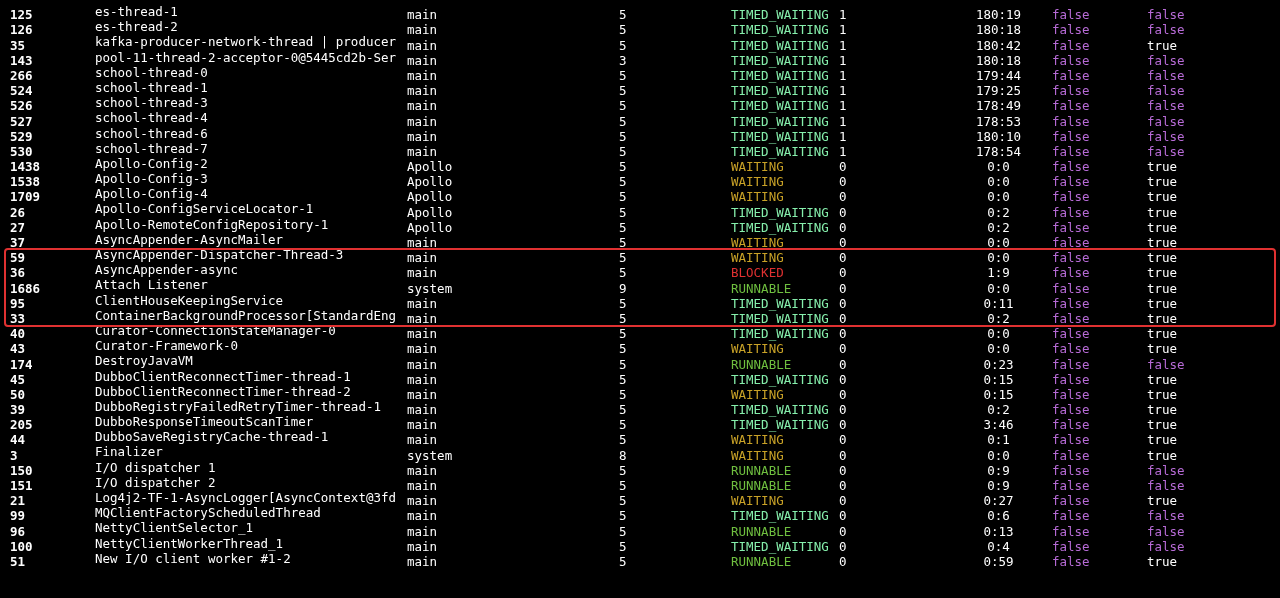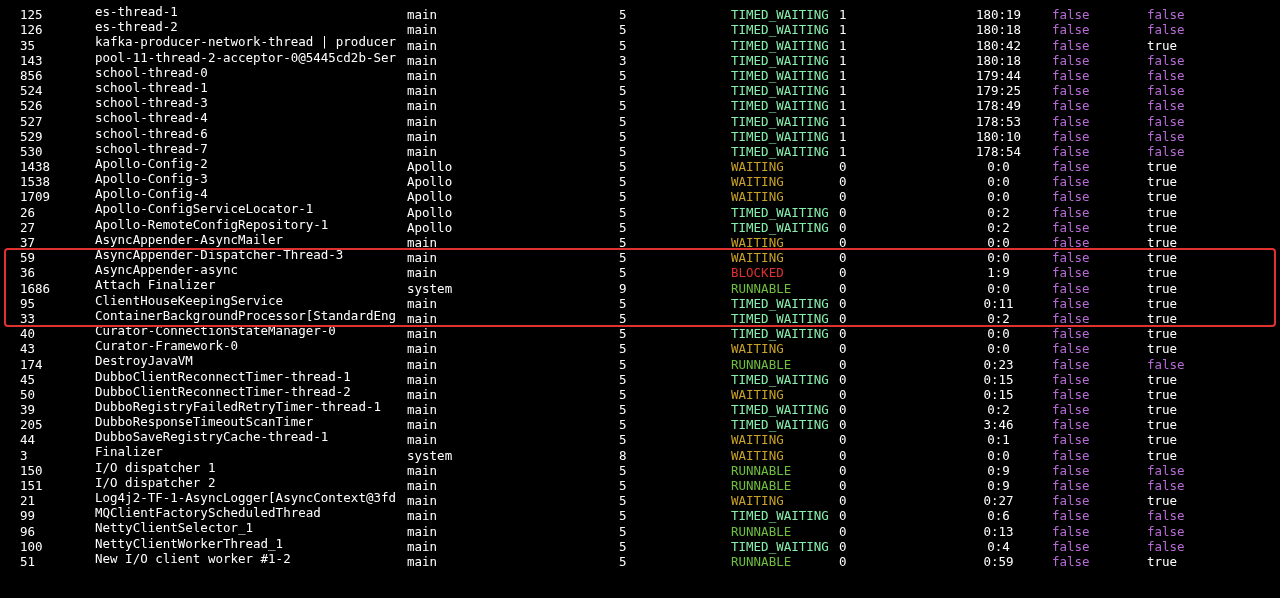--- a/index.html
+++ b/index.html
@@ -17,21 +17,21 @@
   .thread-table {
     position: absolute;
     top: 4px;
     left: 0;
     width: 100%;
   }
   .row {
     white-space: pre;
     height: 15.2px;
   }
-  .c-id    { display:inline-block; width: 95px;  padding-left: 20px; color:#fff; }
+  .c-id    { display:inline-block; width: 95px;  padding-left: 10px; color:#fff;font-weight:bold; }
   .c-name  { display:inline-block; width: 312px; color:#fff; overflow:hidden; }
   .c-group { display:inline-block; width: 212px; color:#fff; }
   .c-prio  { display:inline-block; width: 112px; color:#fff; }
   .c-state { display:inline-block; width: 108px; }
   .c-cpu   { display:inline-block; width: 106px; color:#fff; }
   .c-time  { display:inline-block; width: 107px; color:#fff;text-align:center; }
   .c-intr  { display:inline-block; width: 95px; }
   .c-daem  { display:inline-block; }
   .st-TIMED_WAITING { color:#86efac; }
   .st-WAITING       { color:#c9a227; }
@@ -47,35 +47,35 @@
   }
 </style>
 </head>
 <body>
 
 <div class="thread-table" id="tbl">
     <div class="row"><span class="c-id">125</span><span class="c-name">es-thread-1</span><span class="c-group">main</span><span class="c-prio">5</span><span class="c-state st-TIMED_WAITING">TIMED_WAITING</span><span class="c-cpu">1</span><span class="c-time">180:19</span><span class="c-intr b-false">false</span><span class="c-daem b-false">false</span></div>
     <div class="row"><span class="c-id">126</span><span class="c-name">es-thread-2</span><span class="c-group">main</span><span class="c-prio">5</span><span class="c-state st-TIMED_WAITING">TIMED_WAITING</span><span class="c-cpu">1</span><span class="c-time">180:18</span><span class="c-intr b-false">false</span><span class="c-daem b-false">false</span></div>
     <div class="row"><span class="c-id">35</span><span class="c-name">kafka-producer-network-thread | producer</span><span class="c-group">main</span><span class="c-prio">5</span><span class="c-state st-TIMED_WAITING">TIMED_WAITING</span><span class="c-cpu">1</span><span class="c-time">180:42</span><span class="c-intr b-false">false</span><span class="c-daem b-true">true</span></div>
     <div class="row"><span class="c-id">143</span><span class="c-name">pool-11-thread-2-acceptor-0@5445cd2b-Ser</span><span class="c-group">main</span><span class="c-prio">3</span><span class="c-state st-TIMED_WAITING">TIMED_WAITING</span><span class="c-cpu">1</span><span class="c-time">180:18</span><span class="c-intr b-false">false</span><span class="c-daem b-false">false</span></div>
-    <div class="row"><span class="c-id">856</span><span class="c-name">school-thread-0</span><span class="c-group">main</span><span class="c-prio">5</span><span class="c-state st-TIMED_WAITING">TIMED_WAITING</span><span class="c-cpu">1</span><span class="c-time">179:44</span><span class="c-intr b-false">false</span><span class="c-daem b-false">false</span></div>
+    <div class="row"><span class="c-id">266</span><span class="c-name">school-thread-0</span><span class="c-group">main</span><span class="c-prio">5</span><span class="c-state st-TIMED_WAITING">TIMED_WAITING</span><span class="c-cpu">1</span><span class="c-time">179:44</span><span class="c-intr b-false">false</span><span class="c-daem b-false">false</span></div>
     <div class="row"><span class="c-id">524</span><span class="c-name">school-thread-1</span><span class="c-group">main</span><span class="c-prio">5</span><span class="c-state st-TIMED_WAITING">TIMED_WAITING</span><span class="c-cpu">1</span><span class="c-time">179:25</span><span class="c-intr b-false">false</span><span class="c-daem b-false">false</span></div>
     <div class="row"><span class="c-id">526</span><span class="c-name">school-thread-3</span><span class="c-group">main</span><span class="c-prio">5</span><span class="c-state st-TIMED_WAITING">TIMED_WAITING</span><span class="c-cpu">1</span><span class="c-time">178:49</span><span class="c-intr b-false">false</span><span class="c-daem b-false">false</span></div>
     <div class="row"><span class="c-id">527</span><span class="c-name">school-thread-4</span><span class="c-group">main</span><span class="c-prio">5</span><span class="c-state st-TIMED_WAITING">TIMED_WAITING</span><span class="c-cpu">1</span><span class="c-time">178:53</span><span class="c-intr b-false">false</span><span class="c-daem b-false">false</span></div>
     <div class="row"><span class="c-id">529</span><span class="c-name">school-thread-6</span><span class="c-group">main</span><span class="c-prio">5</span><span class="c-state st-TIMED_WAITING">TIMED_WAITING</span><span class="c-cpu">1</span><span class="c-time">180:10</span><span class="c-intr b-false">false</span><span class="c-daem b-false">false</span></div>
     <div class="row"><span class="c-id">530</span><span class="c-name">school-thread-7</span><span class="c-group">main</span><span class="c-prio">5</span><span class="c-state st-TIMED_WAITING">TIMED_WAITING</span><span class="c-cpu">1</span><span class="c-time">178:54</span><span class="c-intr b-false">false</span><span class="c-daem b-false">false</span></div>
     <div class="row"><span class="c-id">1438</span><span class="c-name">Apollo-Config-2</span><span class="c-group">Apollo</span><span class="c-prio">5</span><span class="c-state st-WAITING">WAITING</span><span class="c-cpu">0</span><span class="c-time">0:0</span><span class="c-intr b-false">false</span><span class="c-daem b-true">true</span></div>
     <div class="row"><span class="c-id">1538</span><span class="c-name">Apollo-Config-3</span><span class="c-group">Apollo</span><span class="c-prio">5</span><span class="c-state st-WAITING">WAITING</span><span class="c-cpu">0</span><span class="c-time">0:0</span><span class="c-intr b-false">false</span><span class="c-daem b-true">true</span></div>
     <div class="row"><span class="c-id">1709</span><span class="c-name">Apollo-Config-4</span><span class="c-group">Apollo</span><span class="c-prio">5</span><span class="c-state st-WAITING">WAITING</span><span class="c-cpu">0</span><span class="c-time">0:0</span><span class="c-intr b-false">false</span><span class="c-daem b-true">true</span></div>
     <div class="row"><span class="c-id">26</span><span class="c-name">Apollo-ConfigServiceLocator-1</span><span class="c-group">Apollo</span><span class="c-prio">5</span><span class="c-state st-TIMED_WAITING">TIMED_WAITING</span><span class="c-cpu">0</span><span class="c-time">0:2</span><span class="c-intr b-false">false</span><span class="c-daem b-true">true</span></div>
     <div class="row"><span class="c-id">27</span><span class="c-name">Apollo-RemoteConfigRepository-1</span><span class="c-group">Apollo</span><span class="c-prio">5</span><span class="c-state st-TIMED_WAITING">TIMED_WAITING</span><span class="c-cpu">0</span><span class="c-time">0:2</span><span class="c-intr b-false">false</span><span class="c-daem b-true">true</span></div>
     <div class="row"><span class="c-id">37</span><span class="c-name">AsyncAppender-AsyncMailer</span><span class="c-group">main</span><span class="c-prio">5</span><span class="c-state st-WAITING">WAITING</span><span class="c-cpu">0</span><span class="c-time">0:0</span><span class="c-intr b-false">false</span><span class="c-daem b-true">true</span></div>
     <div class="row"><span class="c-id">59</span><span class="c-name">AsyncAppender-Dispatcher-Thread-3</span><span class="c-group">main</span><span class="c-prio">5</span><span class="c-state st-WAITING">WAITING</span><span class="c-cpu">0</span><span class="c-time">0:0</span><span class="c-intr b-false">false</span><span class="c-daem b-true">true</span></div>
     <div class="row"><span class="c-id">36</span><span class="c-name">AsyncAppender-async</span><span class="c-group">main</span><span class="c-prio">5</span><span class="c-state st-BLOCKED">BLOCKED</span><span class="c-cpu">0</span><span class="c-time">1:9</span><span class="c-intr b-false">false</span><span class="c-daem b-true">true</span></div>
-    <div class="row"><span class="c-id">1686</span><span class="c-name">Attach Finalizer</span><span class="c-group">system</span><span class="c-prio">9</span><span class="c-state st-RUNNABLE">RUNNABLE</span><span class="c-cpu">0</span><span class="c-time">0:0</span><span class="c-intr b-false">false</span><span class="c-daem b-true">true</span></div>
+    <div class="row"><span class="c-id">1686</span><span class="c-name">Attach Listener</span><span class="c-group">system</span><span class="c-prio">9</span><span class="c-state st-RUNNABLE">RUNNABLE</span><span class="c-cpu">0</span><span class="c-time">0:0</span><span class="c-intr b-false">false</span><span class="c-daem b-true">true</span></div>
     <div class="row"><span class="c-id">95</span><span class="c-name">ClientHouseKeepingService</span><span class="c-group">main</span><span class="c-prio">5</span><span class="c-state st-TIMED_WAITING">TIMED_WAITING</span><span class="c-cpu">0</span><span class="c-time">0:11</span><span class="c-intr b-false">false</span><span class="c-daem b-true">true</span></div>
     <div class="row"><span class="c-id">33</span><span class="c-name">ContainerBackgroundProcessor[StandardEng</span><span class="c-group">main</span><span class="c-prio">5</span><span class="c-state st-TIMED_WAITING">TIMED_WAITING</span><span class="c-cpu">0</span><span class="c-time">0:2</span><span class="c-intr b-false">false</span><span class="c-daem b-true">true</span></div>
     <div class="row"><span class="c-id">40</span><span class="c-name">Curator-ConnectionStateManager-0</span><span class="c-group">main</span><span class="c-prio">5</span><span class="c-state st-TIMED_WAITING">TIMED_WAITING</span><span class="c-cpu">0</span><span class="c-time">0:0</span><span class="c-intr b-false">false</span><span class="c-daem b-true">true</span></div>
     <div class="row"><span class="c-id">43</span><span class="c-name">Curator-Framework-0</span><span class="c-group">main</span><span class="c-prio">5</span><span class="c-state st-WAITING">WAITING</span><span class="c-cpu">0</span><span class="c-time">0:0</span><span class="c-intr b-false">false</span><span class="c-daem b-true">true</span></div>
     <div class="row"><span class="c-id">174</span><span class="c-name">DestroyJavaVM</span><span class="c-group">main</span><span class="c-prio">5</span><span class="c-state st-RUNNABLE">RUNNABLE</span><span class="c-cpu">0</span><span class="c-time">0:23</span><span class="c-intr b-false">false</span><span class="c-daem b-false">false</span></div>
     <div class="row"><span class="c-id">45</span><span class="c-name">DubboClientReconnectTimer-thread-1</span><span class="c-group">main</span><span class="c-prio">5</span><span class="c-state st-TIMED_WAITING">TIMED_WAITING</span><span class="c-cpu">0</span><span class="c-time">0:15</span><span class="c-intr b-false">false</span><span class="c-daem b-true">true</span></div>
     <div class="row"><span class="c-id">50</span><span class="c-name">DubboClientReconnectTimer-thread-2</span><span class="c-group">main</span><span class="c-prio">5</span><span class="c-state st-WAITING">WAITING</span><span class="c-cpu">0</span><span class="c-time">0:15</span><span class="c-intr b-false">false</span><span class="c-daem b-true">true</span></div>
     <div class="row"><span class="c-id">39</span><span class="c-name">DubboRegistryFailedRetryTimer-thread-1</span><span class="c-group">main</span><span class="c-prio">5</span><span class="c-state st-TIMED_WAITING">TIMED_WAITING</span><span class="c-cpu">0</span><span class="c-time">0:2</span><span class="c-intr b-false">false</span><span class="c-daem b-true">true</span></div>
     <div class="row"><span class="c-id">205</span><span class="c-name">DubboResponseTimeoutScanTimer</span><span class="c-group">main</span><span class="c-prio">5</span><span class="c-state st-TIMED_WAITING">TIMED_WAITING</span><span class="c-cpu">0</span><span class="c-time">3:46</span><span class="c-intr b-false">false</span><span class="c-daem b-true">true</span></div>
     <div class="row"><span class="c-id">44</span><span class="c-name">DubboSaveRegistryCache-thread-1</span><span class="c-group">main</span><span class="c-prio">5</span><span class="c-state st-WAITING">WAITING</span><span class="c-cpu">0</span><span class="c-time">0:1</span><span class="c-intr b-false">false</span><span class="c-daem b-true">true</span></div>

